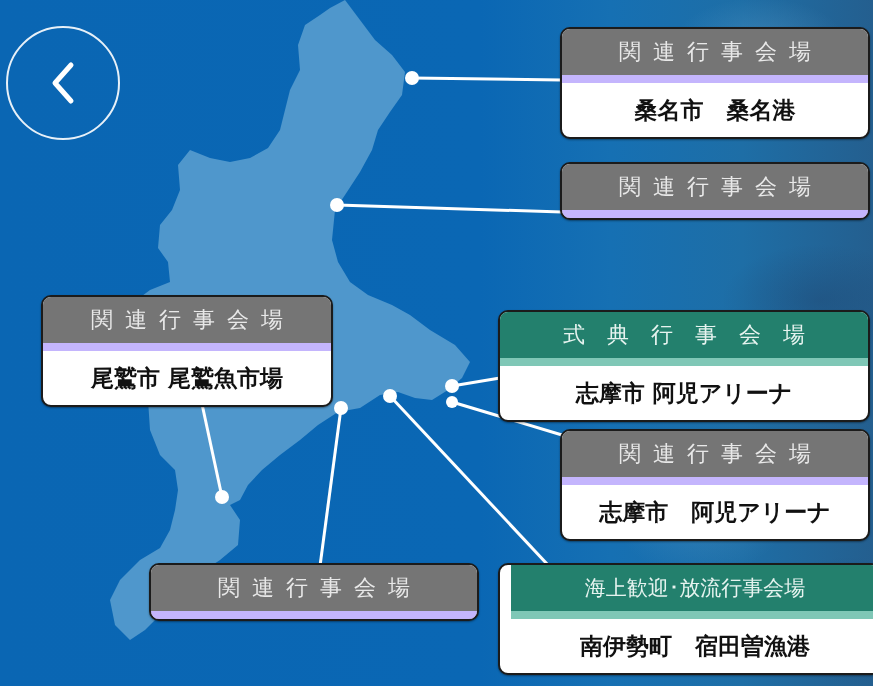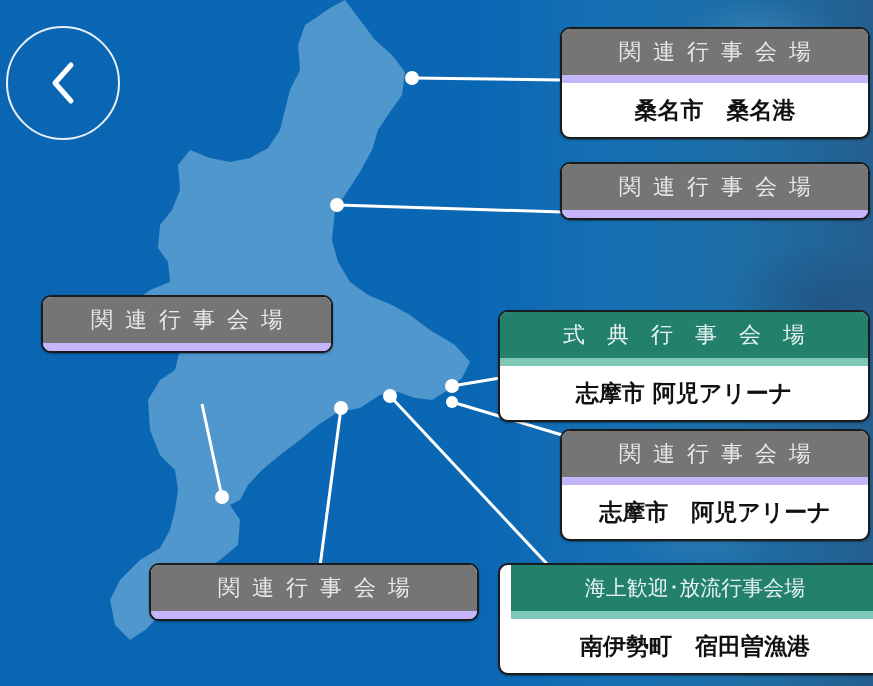--- a/index.html
+++ b/index.html
@@ -95,13 +95,14 @@
   <div class="cat tight">海上歓迎･放流行事会場</div>
   <div class="name">南伊勢町　宿田曽漁港</div>
 </div>
 
 <div class="card" style="left:149px; top:563px; width:326px;">
   <div class="cat spaced">関連行事会場</div>
 </div>
 
 <div class="card" style="left:41px; top:295px; width:288px;">
   <div class="cat spaced">関連行事会場</div>
+  <div class="name">尾鷲市 尾鷲魚市場</div>
 </div>
 
 </body></html>

